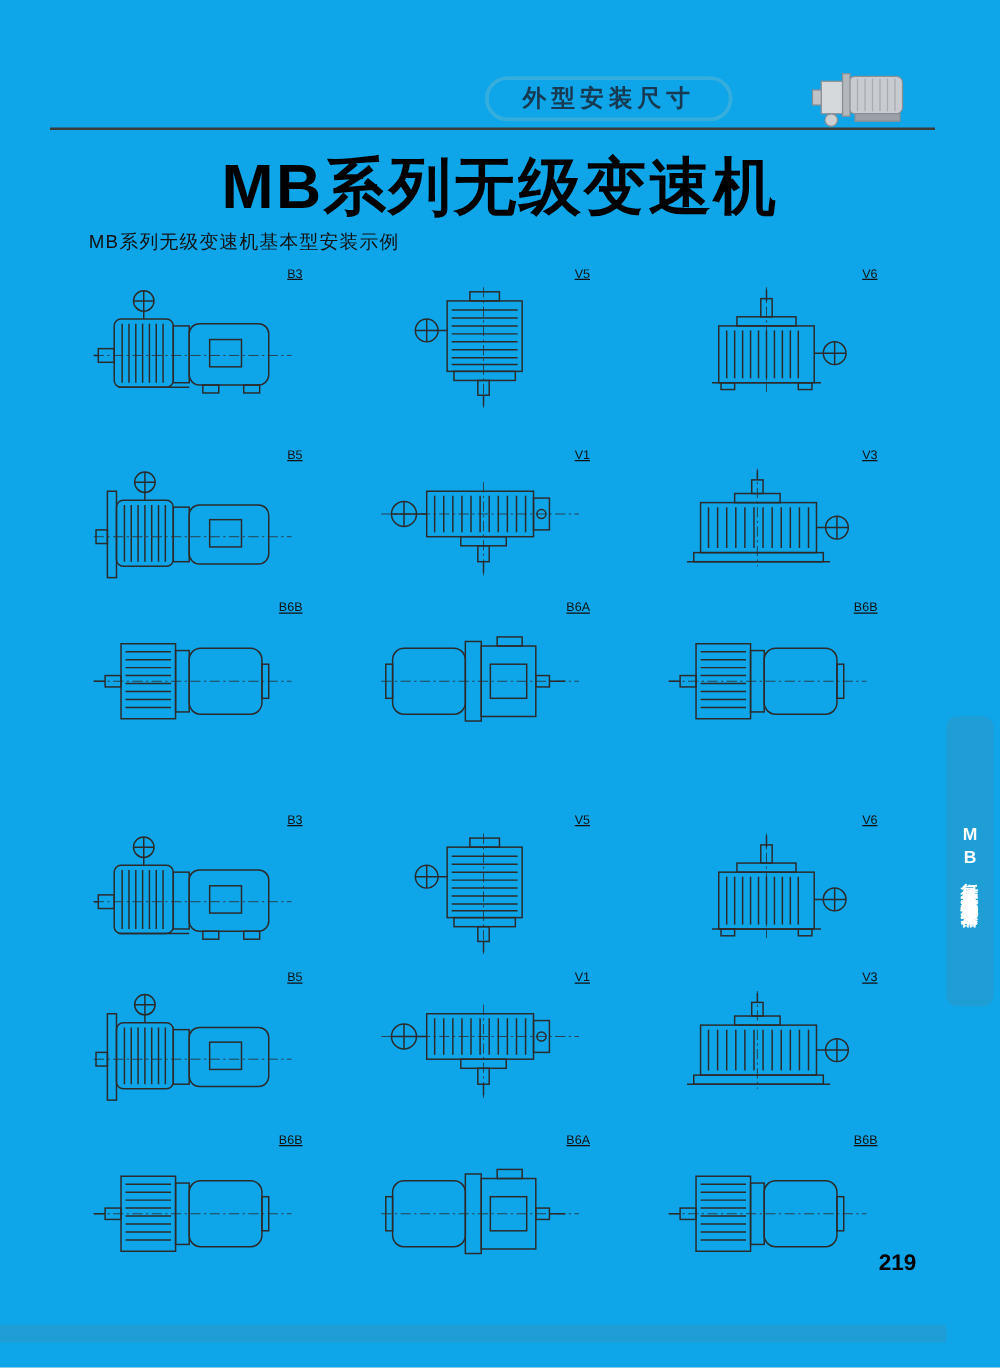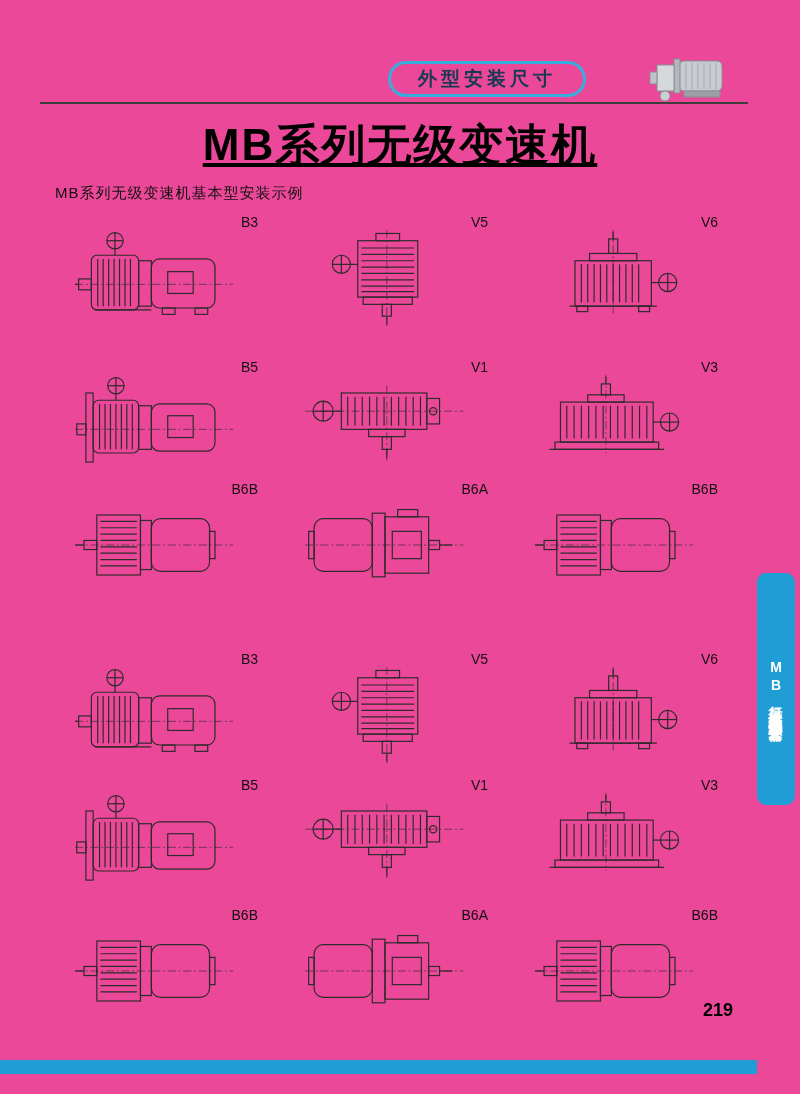--- a/index.html
+++ b/index.html
@@ -4,21 +4,21 @@
 <style>
   * { margin: 0; padding: 0; box-sizing: border-box; }
   html, body { background: #e8e8e8; }
   body { font-family: "Liberation Sans", "DejaVu Sans", sans-serif; }
 
   .page {
     position: relative;
     width: 800px;
     height: 1094px;
     margin: 0 auto;
-    background: #ec4899;
+    background: #0ea5e9;
     overflow: hidden;
     padding-left: 44px;
   }
 
   
   .header-badge {
     position: absolute;
     left: 388px; top: 61px;
     width: 198px; height: 36px;
     border: 3px solid var(--badge-border, #35aede);
@@ -39,55 +39,55 @@
     width: 708px; height: 0;
     border-top: 2px solid #3c3c3c;
   }
 
   
   .page-title {
     position: absolute;
     left: 0; top: 116px;
     width: 800px;
     text-align: center;
-    font-size: 44px;
+    font-size: 50px;
     font-weight: bold;
     color: #000;
     letter-spacing: 2px;
-    text-decoration: underline;
   }
 
   
   .section-label {
     position: absolute;
     left: 55px;
     font-size: 15px;
     color: #111;
     letter-spacing: 1px;
   }
-  .section-label.s1 { top: 184px; }
+  .section-label.s1 { top: 184px; margin-left: 16px; }
   .section-label.s2 { top: 610px; }
 
   
   .grid {
     position: absolute;
     left: 48px;
     width: 690px;
     display: grid;
     grid-template-columns: 230px 230px 230px;
   }
   .grid.g1 { top: 208px; grid-template-rows: 145px 122px 128px; }
   .grid.g2 { top: 645px; grid-template-rows: 126px 130px 120px; }
 
   .cell { position: relative; }
   .cell-label {
     position: absolute;
-    top: 6px; right: 20px;
-    font-size: 14px;
+    top: 6px; right: 36px;
+    font-size: 10px;
     color: #111;
+    text-decoration: underline;
   }
   .cell svg.drawing {
     position: absolute;
     left: 18px; top: 20px;
     width: 178px; height: 100px;
   }
 
   
   .side-tab {
     position: absolute;

